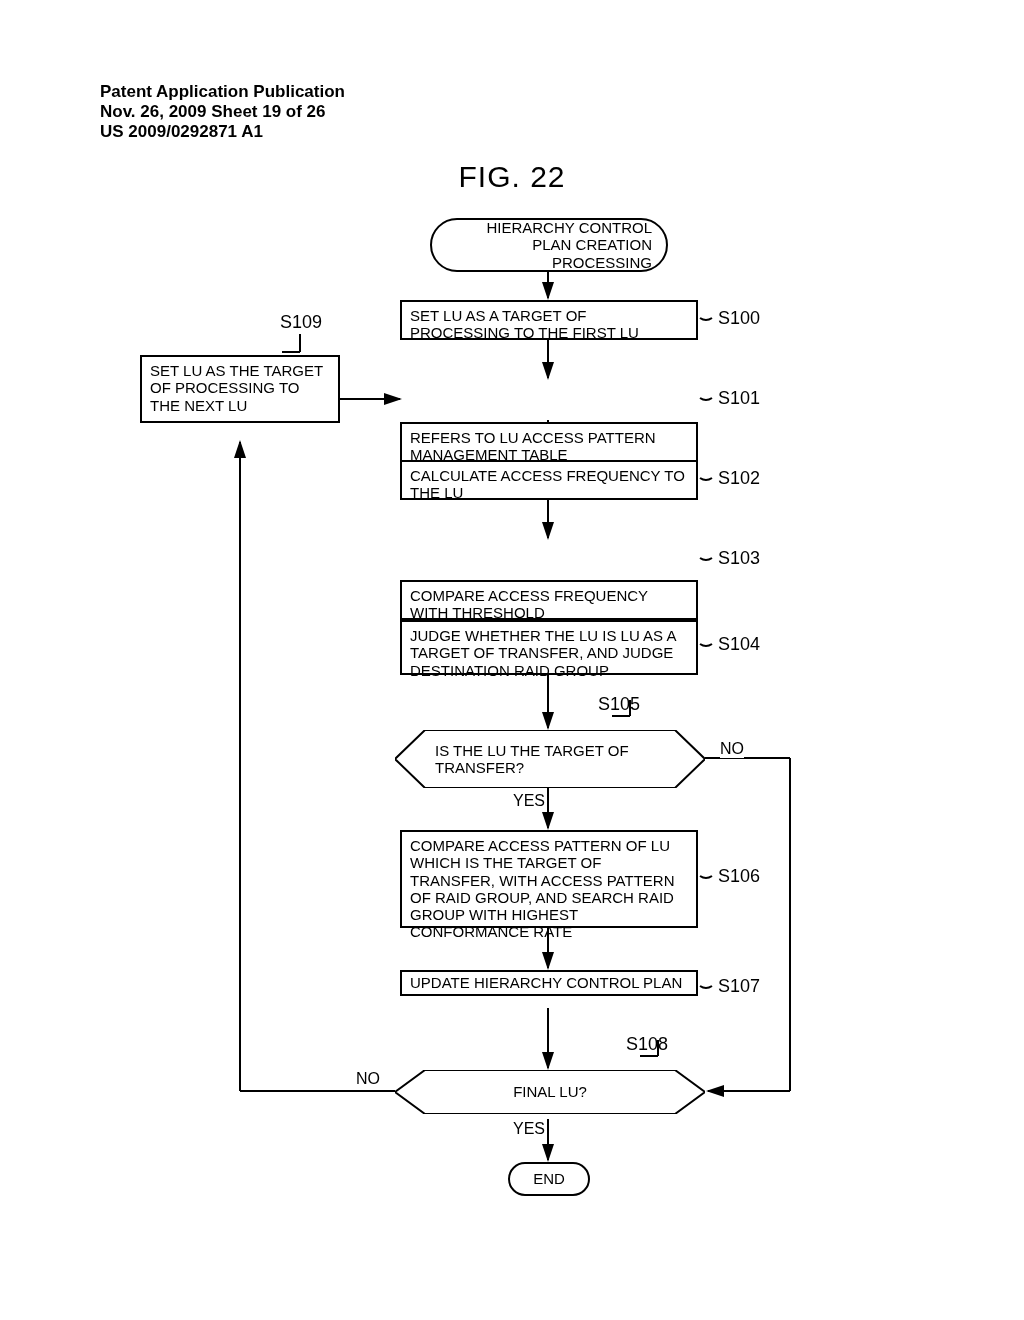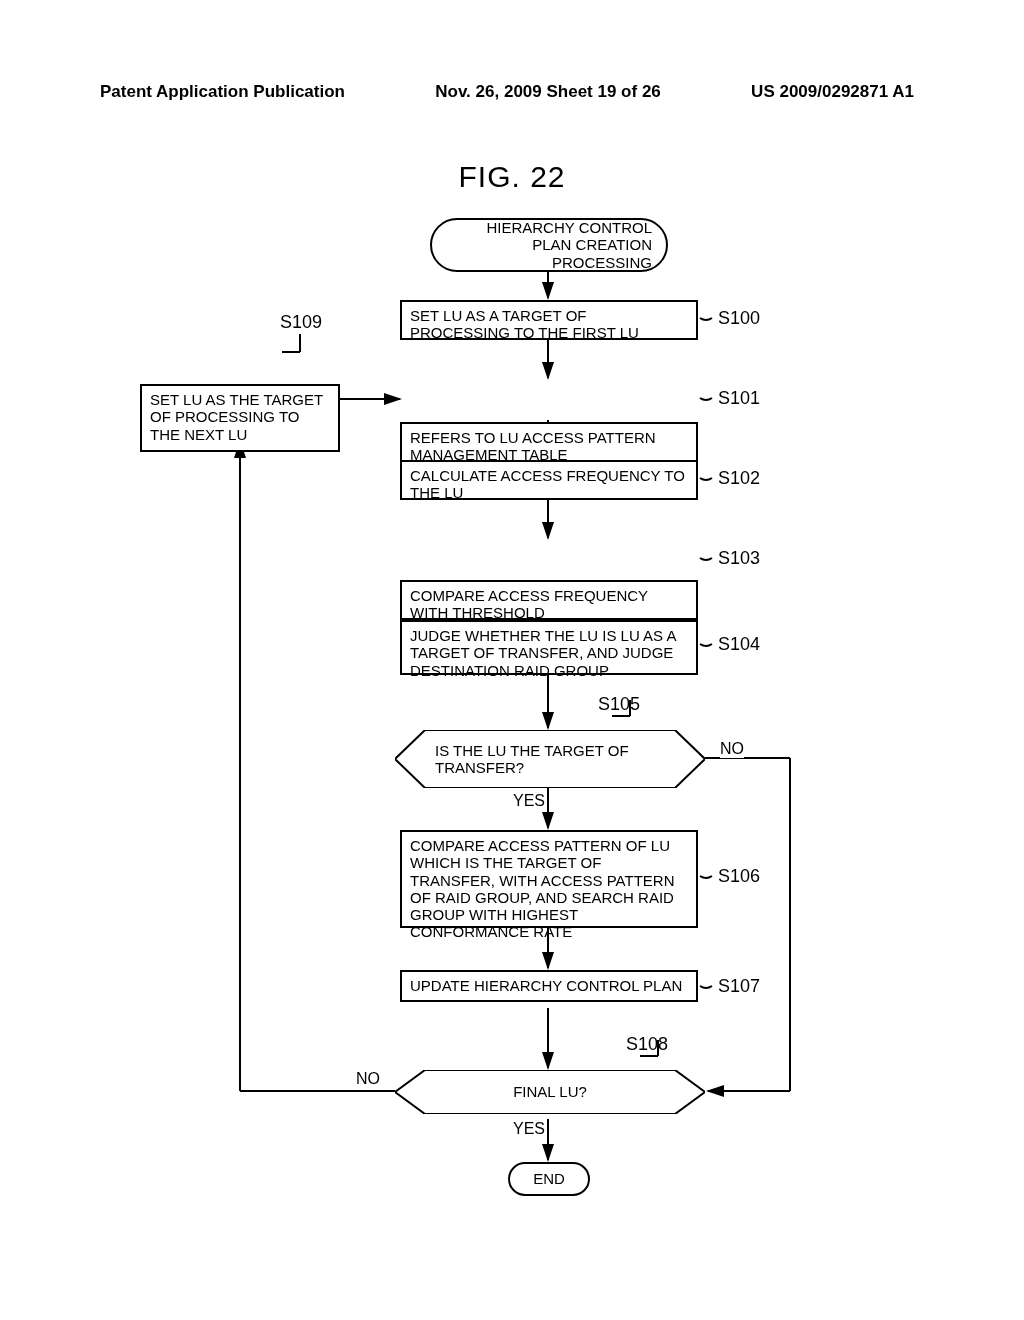--- a/index.html
+++ b/index.html
@@ -16,20 +16,21 @@
   .page-header {
     position: absolute;
     top: 82px;
     left: 0;
     width: 1024px;
     display: flex;
     justify-content: space-between;
     font-size: 17px;
     padding: 0 110px 0 100px;
     font-weight: bold;
+    flex-direction: column;
   }
   .figure-title {
     position: absolute;
     top: 160px;
     left: 0;
     width: 1024px;
     text-align: center;
     font-size: 30px;
     font-weight: normal;
     letter-spacing: 1px;
@@ -194,36 +195,36 @@
   </div>
   <div class="slabel" style="left:598px; top:694px;">S105</div>
   <div class="label" style="left:720px; top:740px;">NO</div>
   <div class="label" style="left:513px; top:792px;">YES</div>
 
   <div class="box" style="left:400px; top:830px; width:298px; height:98px;">
     <span>COMPARE ACCESS PATTERN OF LU WHICH IS THE TARGET OF TRANSFER, WITH ACCESS PATTERN OF RAID GROUP, AND SEARCH RAID GROUP WITH HIGHEST CONFORMANCE RATE</span>
   </div>
   <div class="slabel" style="left:718px; top:866px;">S106</div>
 
-  <div class="box" style="left:400px; top:970px; width:298px; height:32px; display:flex; align-items:center;text-align:right;">
+  <div class="box" style="left:400px; top:970px; width:298px; height:26px; display:flex; align-items:center;text-align:right;">
     <span>UPDATE HIERARCHY CONTROL PLAN</span>
   </div>
   <div class="slabel" style="left:718px; top:976px;">S107</div>
 
   <div class="decision" style="left:395px; top:1070px; width:310px; height:49px;">
     <svg width="310" height="44">
       <polygon points="0,22 30,0 280,0 310,22 280,44 30,44" fill="#fff" stroke="#000" stroke-width="2"></polygon>
     </svg>
     <div class="dtext" style="left:0px; top:13px; width:310px; text-align:center;">FINAL LU?</div>
   </div>
   <div class="slabel" style="left:626px; top:1034px;">S108</div>
   <div class="label" style="left:356px; top:1070px;">NO</div>
   <div class="label" style="left:513px; top:1120px;">YES</div>
 
-  <div class="box" style="left:140px; top:384px; width:200px; height:68px;">
+  <div class="box" style="left:140px; top:355px; width:200px; height:68px;">
     <span>SET LU AS THE TARGET OF PROCESSING TO THE NEXT LU</span>
   </div>
   <div class="slabel" style="left:280px; top:312px;">S109</div>
 
   <div class="terminator" style="left:508px; top:1162px; width:82px; height:34px; padding:0; justify-content:center;">
     <span>END</span>
   </div>
 
 </div>
 

